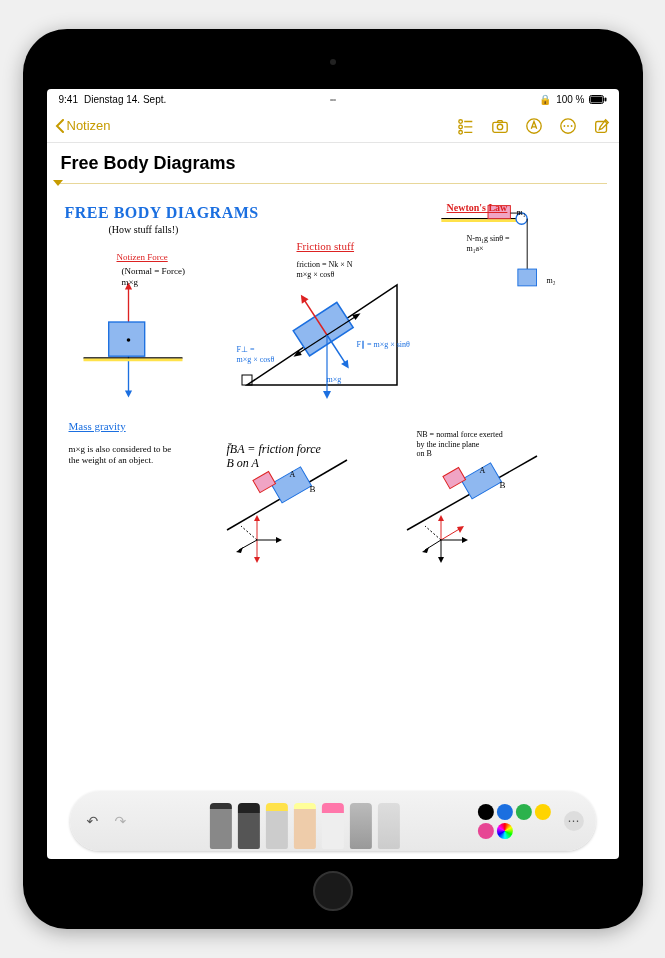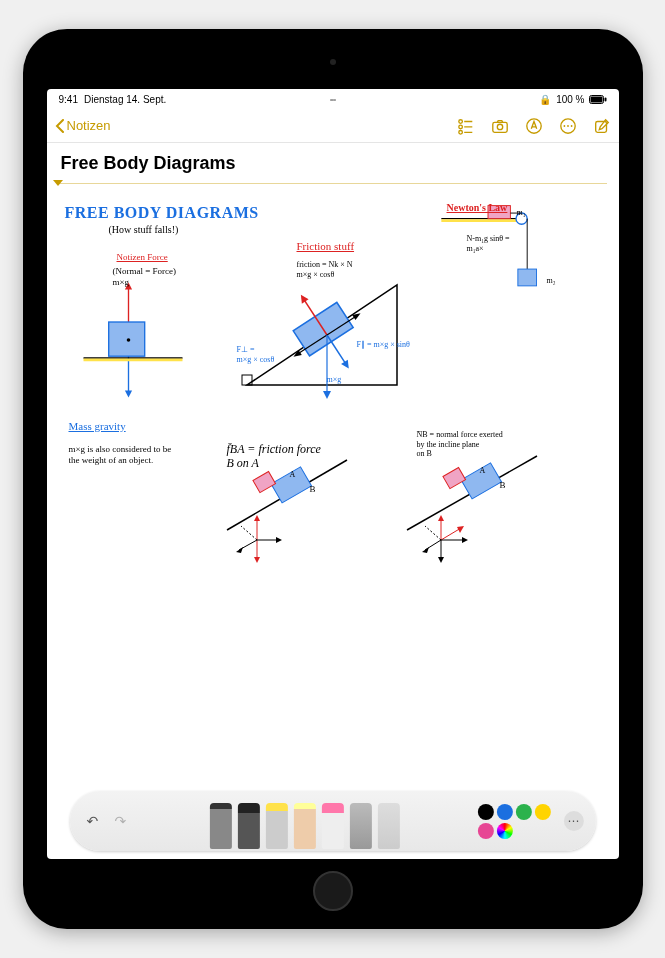--- a/index.html
+++ b/index.html
@@ -264,21 +264,21 @@
         <line x1="60" y1="95" x2="60" y2="40" stroke="#d22" stroke-width="1.5"></line>
         <polygon points="60,36 56,44 64,44" fill="#d22"></polygon>
         <line x1="60" y1="100" x2="60" y2="160" stroke="#1b6fe0" stroke-width="1.5"></line>
         <polygon points="60,164 56,156 64,156" fill="#1b6fe0"></polygon>
         <rect x="38" y="80" width="40" height="38" fill="#8fb8f0" stroke="#1b6fe0" stroke-width="1.5"></rect>
         <line x1="10" y1="120" x2="120" y2="120" stroke="#000" stroke-width="1.5"></line>
         <line x1="10" y1="122" x2="120" y2="122" stroke="#ffe24a" stroke-width="3"></line>
         <circle cx="60" cy="100" r="2" fill="#000"></circle>
       </svg>
       <div class="label red" style="left:70px; top:62px; text-decoration:underline;">Notizen Force</div>
-      <div class="label" style="left:66px; top:76px; white-space:pre;">(Normal = Force)
+      <div class="label" style="left:75px; top:76px; white-space:pre;">(Normal = Force)
 m×g</div>
       <div class="label blue" style="left:22px; top:230px; font-size:11px; text-decoration:underline;">Mass gravity</div>
       <div class="label" style="left:22px; top:246px; width:110px;margin-top:8px;">m×g is also considered to be the weight of an object.</div>
 
       <svg class="diag-incline" viewBox="0 0 180 170">
         <path d="M10 140 L160 140 L160 40 Z" fill="none" stroke="#000" stroke-width="1.5"></path>
         <rect x="5" y="130" width="10" height="10" fill="none" stroke="#000"></rect>
         <g transform="translate(90,90) rotate(-33)">
           <rect x="-26" y="-22" width="52" height="30" fill="#8fb8f0" stroke="#1b6fe0" stroke-width="1.5"></rect>
           <line x1="0" y1="0" x2="0" y2="-44" stroke="#d22" stroke-width="1.5"></line>

